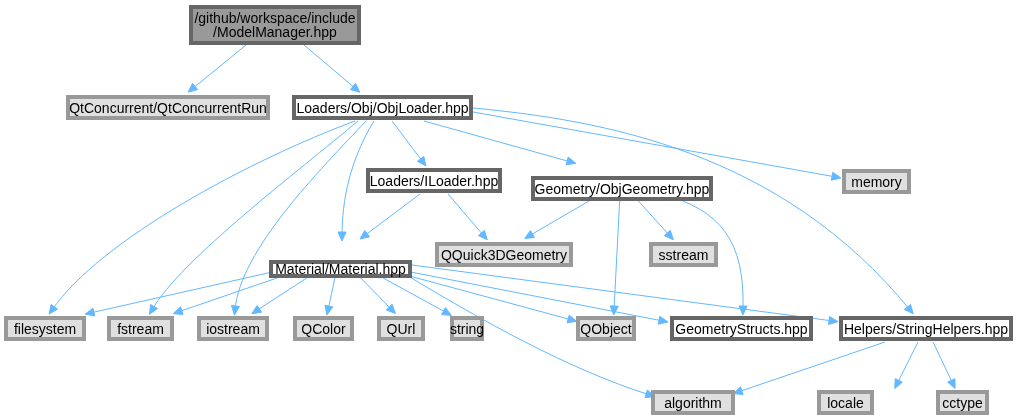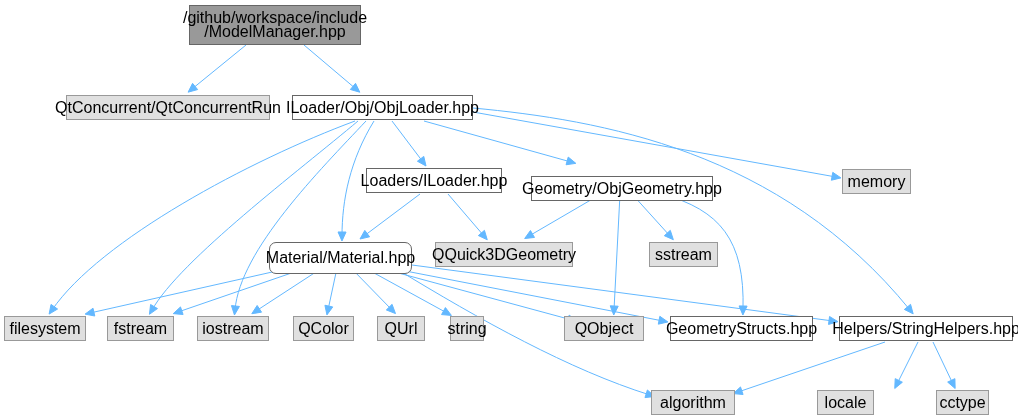--- a/index.html
+++ b/index.html
@@ -1,21 +1,21 @@
 <!DOCTYPE html>
 <html><head>
   <meta charset="utf-8">
   <style>
     html, body { margin: 0; padding: 0; background: #ffffff; }
     body { width: 1018px; height: 420px; position: relative; overflow: hidden;
            font-family: "Liberation Sans", "DejaVu Sans", sans-serif; }
     #graph { position: absolute; left: 0; top: 0; width: 1018px; height: 420px; }
     .node { position: absolute; box-sizing: border-box; display: flex; align-items: center;
-            justify-content: center; text-align: center; font-size: 16px; line-height: 14px;
-            color: #000000; border: 1px solid #0f766e; }
+            justify-content: center; text-align: center; font-size: 14px; line-height: 14px;
+            color: #000000; border: 4px solid #0f766e; }
     .node.root { background: #999999; border-color: #666666; color: #000; }
     .node.local { background: #ffffff; border-color: #666666; cursor: pointer; }
     .node.ext { background: #e0e0e0; border-color: #999999; }
     .edge { fill: none; stroke: #63b8ff; stroke-width: 1; }
     .arrow { fill: #63b8ff; stroke: #63b8ff; stroke-width: 1; }
   </style>
 </head>
 <body>
 
 <svg id="graph" xmlns="http://www.w3.org/2000/svg" width="1018" height="420">
@@ -83,32 +83,32 @@
 
 <div id="nodes">
     <div class="node root" style="left: 189px; top: 5px; width: 172px; height: 40px;">
       <span style="white-space: pre-line;">/github/workspace/include
 /ModelManager.hpp</span>
     </div>
     <div class="node ext" style="left: 66px; top: 95px; width: 204px; height: 25px;">
       <span style="white-space: pre-line;">QtConcurrent/QtConcurrentRun</span>
     </div>
     <div class="node local" style="left: 292px; top: 95px; width: 181px; height: 25px;">
-      <span style="white-space: pre-line;">ILoader/Obj/ObjLoader.hpp</span>
+      <span style="white-space: pre-line;">Loaders/Obj/ObjLoader.hpp</span>
     </div>
     <div class="node local" style="left: 366px; top: 168px; width: 136px; height: 25px;">
       <span style="white-space: pre-line;">Loaders/ILoader.hpp</span>
     </div>
     <div class="node local" style="left: 531px; top: 168px; width: 182px; height: 25px; margin-top: 8px;">
       <span style="white-space: pre-line;">Geometry/ObjGeometry.hpp</span>
     </div>
     <div class="node ext" style="left: 842px; top: 169px; width: 69px; height: 25px;">
       <span style="white-space: pre-line;">memory</span>
     </div>
-    <div class="node local" style="left: 269px; top: 242px; width: 143px; height: 32px; border-radius: 7px;">
+    <div class="node local" style="left: 269px; top: 260px; width: 143px; height: 18px;">
       <span style="white-space: pre-line;">Material/Material.hpp</span>
     </div>
     <div class="node ext" style="left: 435px; top: 242px; width: 138px; height: 25px;">
       <span style="white-space: pre-line;">QQuick3DGeometry</span>
     </div>
     <div class="node ext" style="left: 649px; top: 242px; width: 69px; height: 25px;">
       <span style="white-space: pre-line;">sstream</span>
     </div>
     <div class="node ext" style="left: 4px; top: 316px; width: 82px; height: 25px;">
       <span style="white-space: pre-line;">filesystem</span>
@@ -121,21 +121,21 @@
     </div>
     <div class="node ext" style="left: 293px; top: 316px; width: 61px; height: 25px;">
       <span style="white-space: pre-line;">QColor</span>
     </div>
     <div class="node ext" style="left: 377px; top: 316px; width: 48px; height: 25px;">
       <span style="white-space: pre-line;">QUrl</span>
     </div>
     <div class="node ext" style="left: 450px; top: 316px; width: 34px; height: 25px;">
       <span style="white-space: pre-line;">string</span>
     </div>
-    <div class="node ext" style="left: 564px; top: 316px; width: 80px; height: 25px;">
+    <div class="node ext" style="left: 576px; top: 316px; width: 60px; height: 25px;">
       <span style="white-space: pre-line;">QObject</span>
     </div>
     <div class="node local" style="left: 670px; top: 316px; width: 143px; height: 25px;">
       <span style="white-space: pre-line;">GeometryStructs.hpp</span>
     </div>
     <div class="node local" style="left: 839px; top: 316px; width: 174px; height: 25px;">
       <span style="white-space: pre-line;">Helpers/StringHelpers.hpp</span>
     </div>
     <div class="node ext" style="left: 651px; top: 390px; width: 84px; height: 25px;">
       <span style="white-space: pre-line;">algorithm</span>

